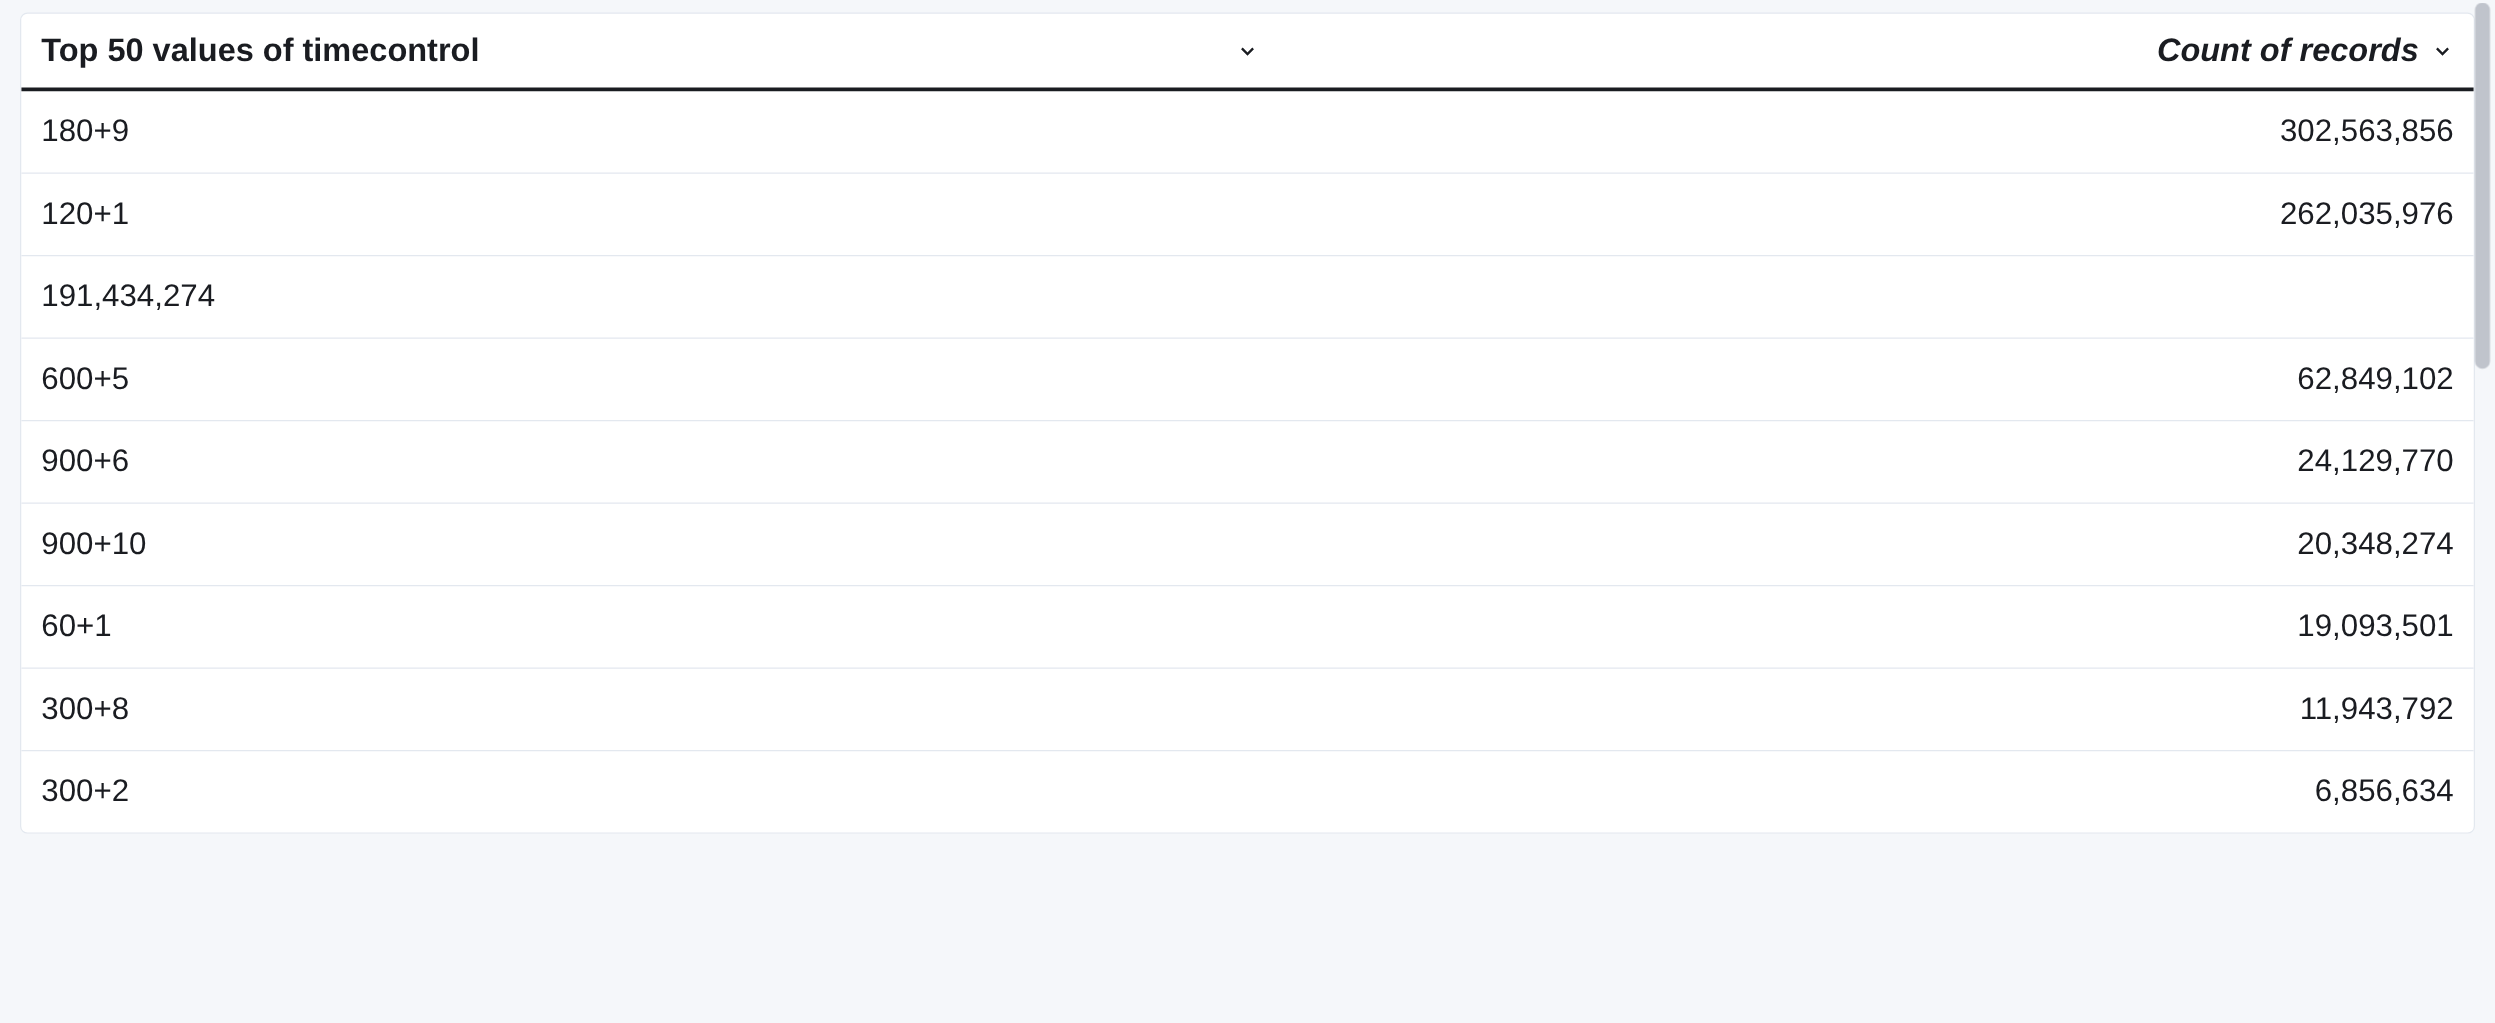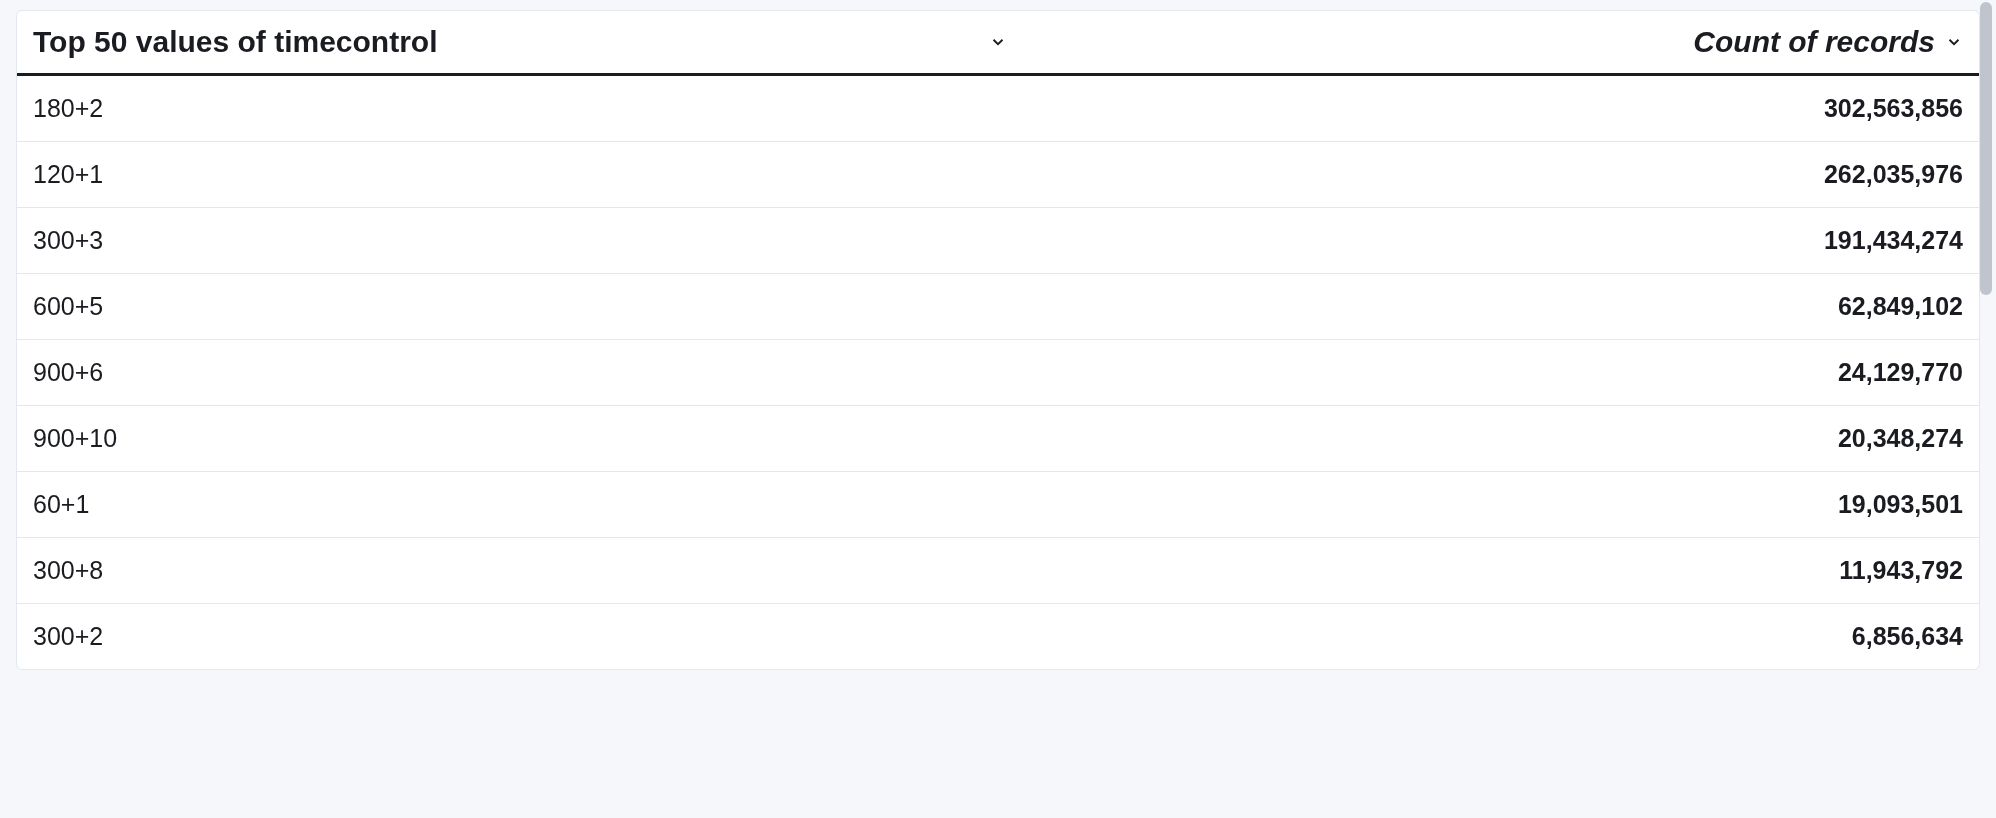--- a/index.html
+++ b/index.html
@@ -18,21 +18,21 @@
       border: 1px solid #e3e8ef;
       border-radius: 6px;
       overflow: hidden;
     }
     .table-header {
       display: flex;
       align-items: center;
       padding: 14px 16px 14px 16px;
       border-bottom: 3px solid #1a1c21;
       font-weight: 700;
-      font-size: 30px;
+      font-size: 26px;
       position: relative;
     }
     .header-left {
       flex: 1;
       display: flex;
       align-items: center;
       gap: 8px;
     }
     .header-right {
       display: flex;
@@ -73,21 +73,20 @@
     .table-row:last-child {
       border-bottom: none;
     }
     .cell-left {
       flex: 1;
       text-align: left;
     }
     .cell-right {
       text-align: center;
       font-variant-numeric: tabular-nums;
-      font-weight: bold;
     }
     .scrollbar-track {
       position: fixed;
       right: 2px;
       top: 2px;
       width: 16px;
       height: calc(100% - 4px);
       background: transparent;
     }
     .scrollbar-thumb {
@@ -119,29 +118,28 @@
       <span>Count of records</span>
       <span class="chevron-icon">
         <svg viewBox="0 0 24 24">
             <polyline points="6 9 12 15 18 9"></polyline>
           </svg>
       </span>
     </div>
   </div>
   <div id="table-body">
       <div class="table-row">
-        <div class="cell-left">180+2</div>
+        <div class="cell-left">180+9</div>
         <div class="cell-right">302,563,856</div>
       </div>
       <div class="table-row">
         <div class="cell-left">120+1</div>
         <div class="cell-right">262,035,976</div>
       </div>
       <div class="table-row">
-        <div class="cell-left">300+3</div>
         <div class="cell-right">191,434,274</div>
       </div>
       <div class="table-row">
         <div class="cell-left">600+5</div>
         <div class="cell-right">62,849,102</div>
       </div>
       <div class="table-row">
         <div class="cell-left">900+6</div>
         <div class="cell-right">24,129,770</div>
       </div>

